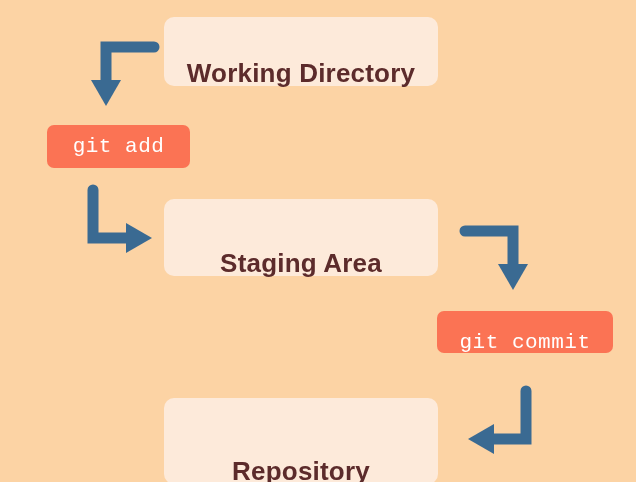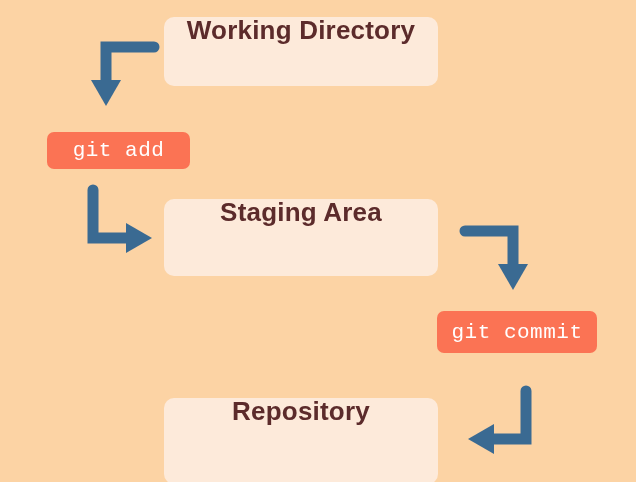--- a/index.html
+++ b/index.html
@@ -18,21 +18,21 @@
     width: 636px;
     height: 482px;
   }
 
   
   .node {
     position: absolute;
     background: #fdeada;
     border-radius: 10px;
     display: flex;
-    align-items: flex-start;
+    align-items: flex-end;
     justify-content: center;
     color: #5c2b2b;
     font-family: "Liberation Sans", sans-serif;
     font-size: 26px;
     font-weight: 700;
     letter-spacing: 0.2px;
     box-sizing: border-box;
   }
   .node-label {
     display: block;
@@ -55,22 +55,22 @@
     font-family: "Liberation Mono", monospace;
     font-size: 21px;
     letter-spacing: 0.5px;
     box-sizing: border-box;
   }
   .badge-label {
     display: block;
     line-height: 1;
   }
 
-  #badge-git-add    { left: 47px;  top: 125px; width: 143px; height: 37px; margin-top: 7px; }
-  #badge-git-commit { left: 437px; top: 311px; width: 160px; height: 42px; }
+  #badge-git-add    { left: 47px;  top: 125px; width: 143px; height: 43px; }
+  #badge-git-commit { left: 437px; top: 311px; width: 176px; height: 42px; align-items: flex-end; }
 
   
   .arrow {
     position: absolute;
   }
   .arrow svg {
     display: block;
     overflow: visible;
   }
 

